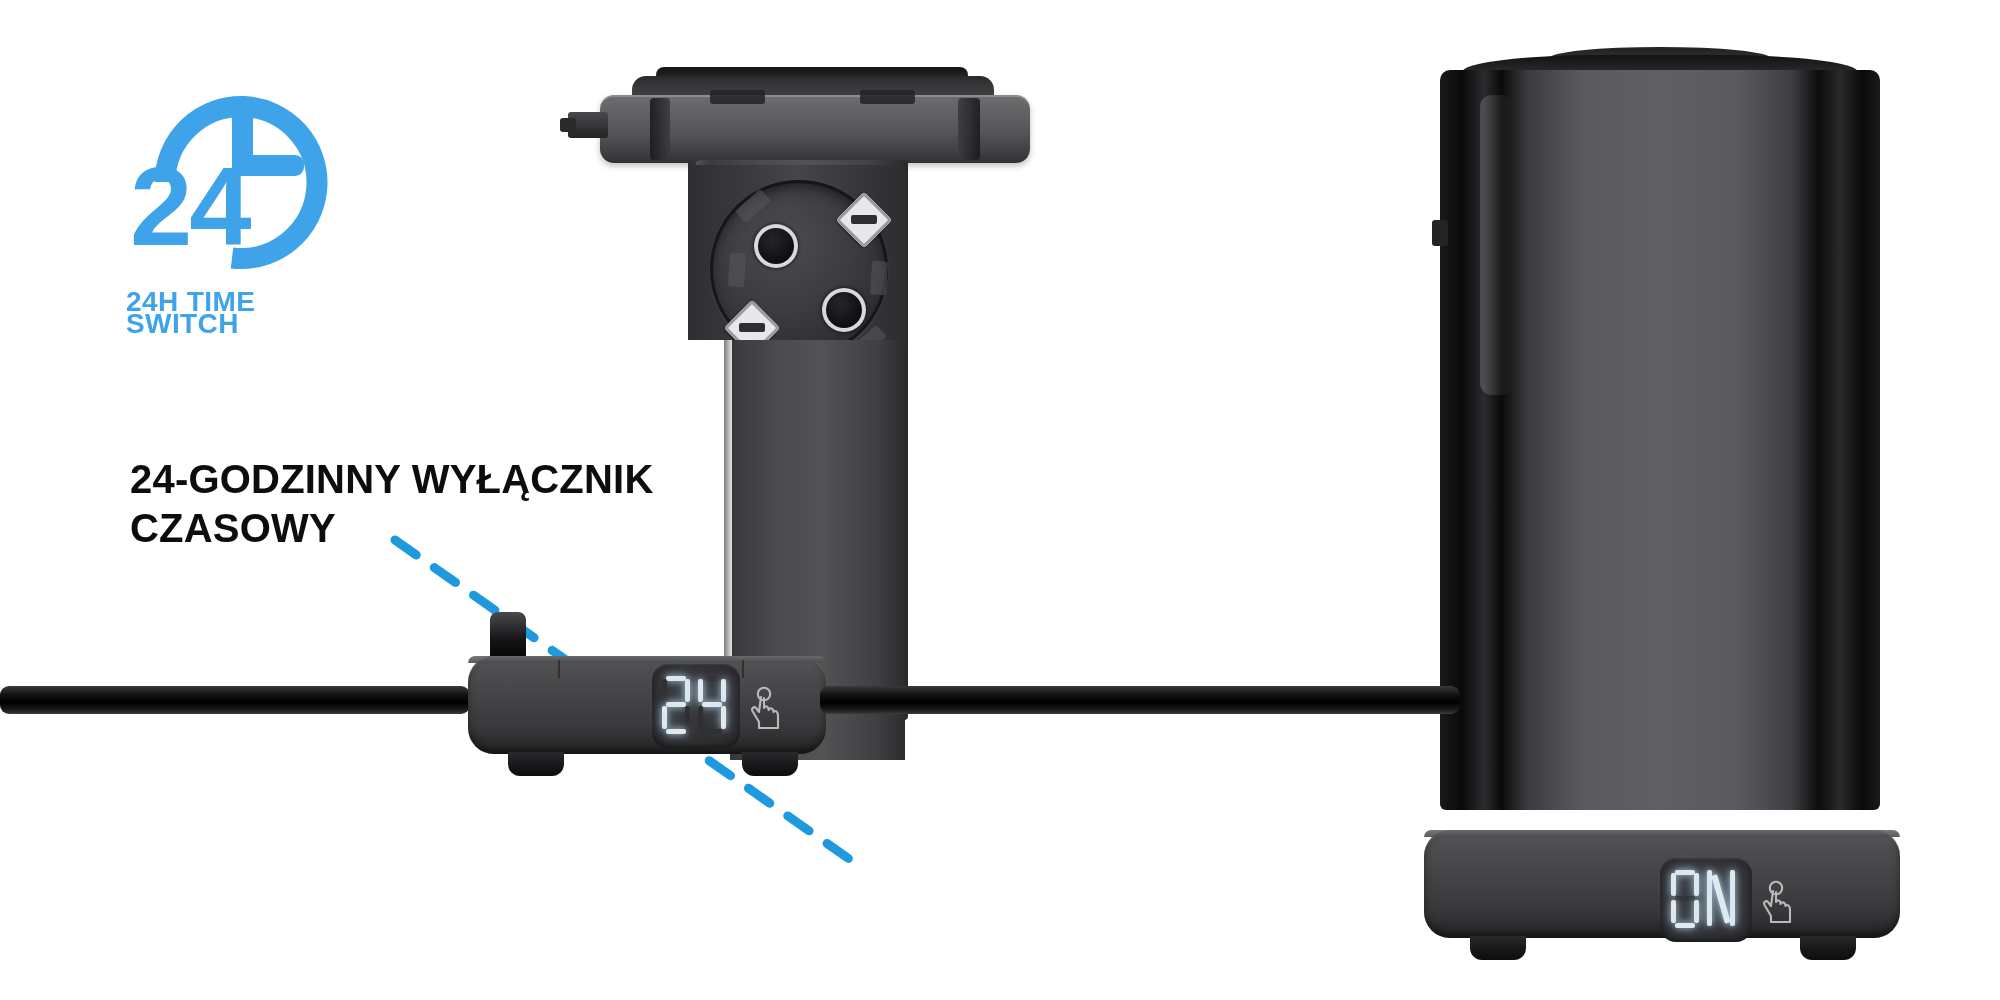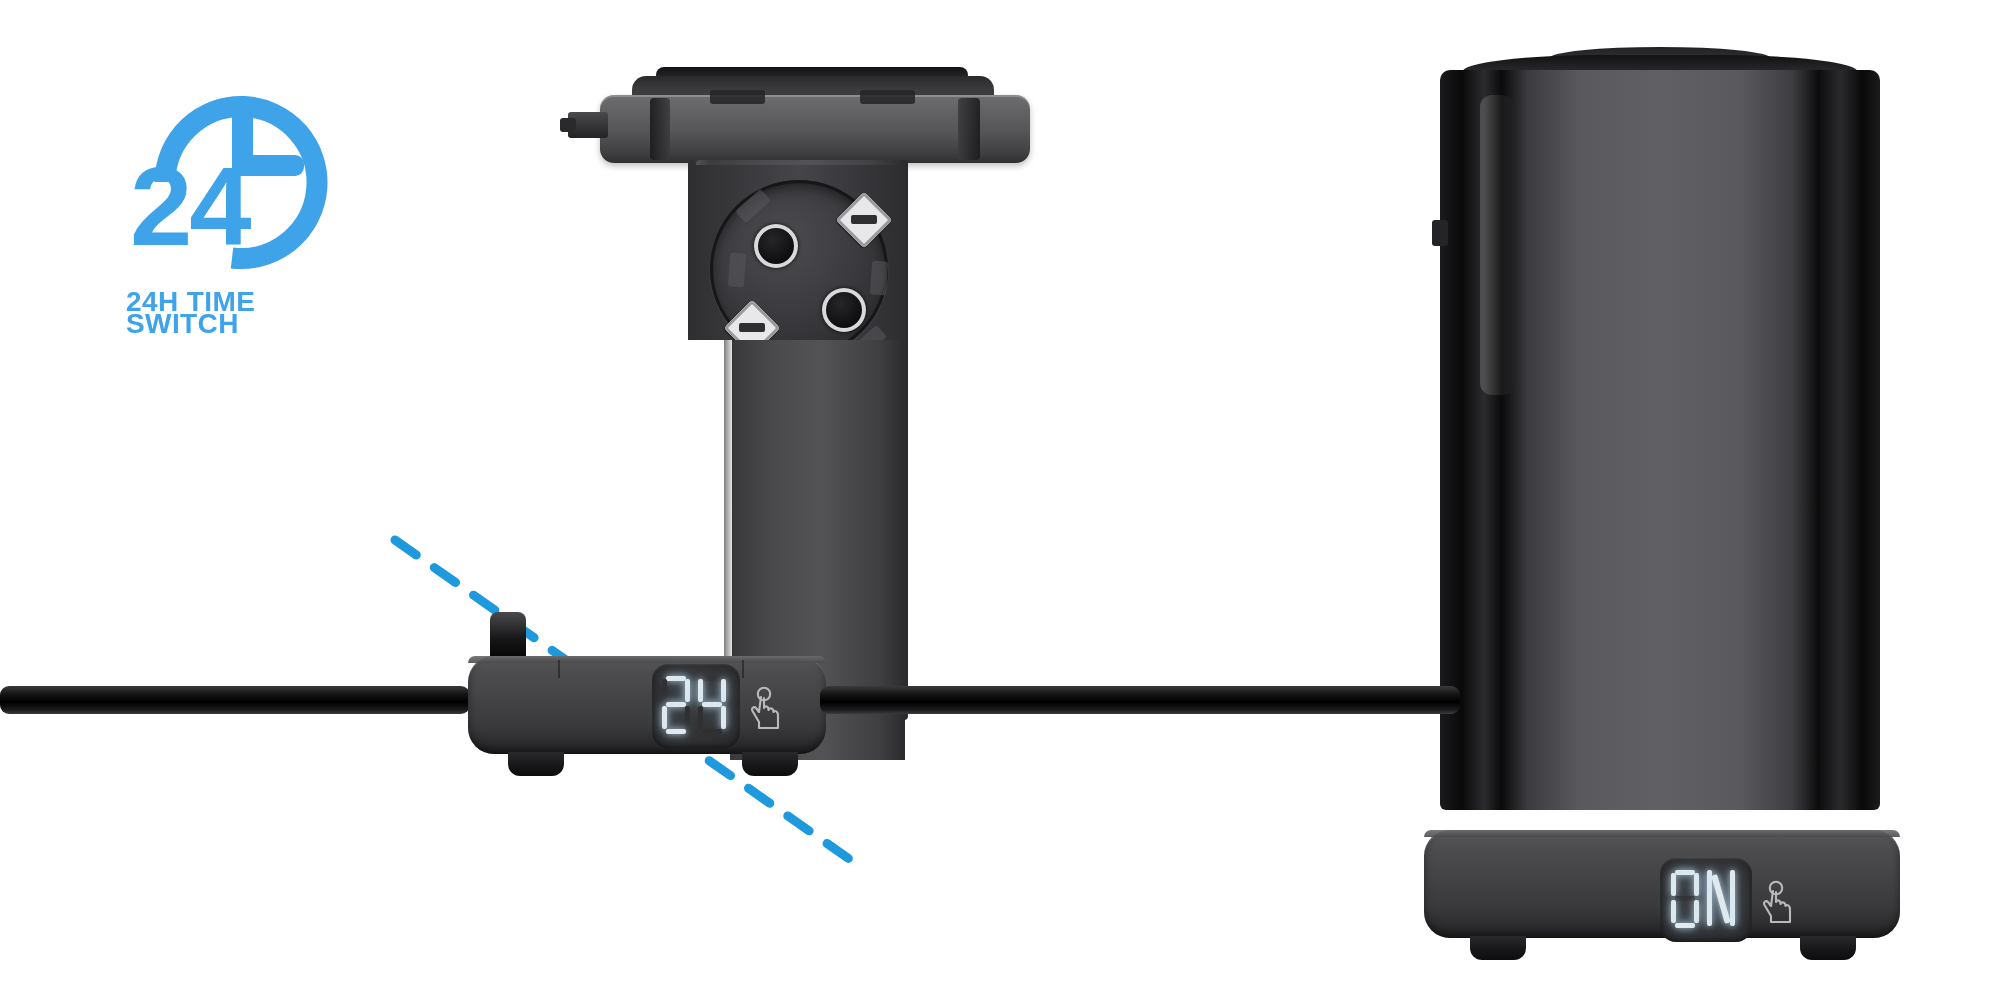--- a/index.html
+++ b/index.html
@@ -128,20 +128,22 @@
       <path d="M45 112 A76 76 0 1 1 112 188" fill="none" stroke="#3FA3EA" stroke-width="21" stroke-linecap="butt"></path>
       <rect x="112" y="28" width="21" height="78" rx="9" fill="#3FA3EA"></rect>
       <rect x="112" y="85" width="72" height="21" rx="9" fill="#3FA3EA"></rect>
       <text x="10" y="175" font-family="Liberation Sans, sans-serif" font-size="112" font-weight="bold" fill="#3FA3EA" letter-spacing="-3">24</text>
     </svg>
     <div class="badge-line" id="badge-line1">24H TIME</div>
     <div class="badge-line" id="badge-line2">SWITCH</div>
   </div>
 
   <div id="callout">
+    <div class="callout-line">24-GODZINNY WYŁĄCZNIK</div>
+    <div class="callout-line">CZASOWY</div>
   </div>
 
   <svg id="leader">
     <line x1="395" y1="540" x2="862" y2="868" stroke="#1E99DE" stroke-width="9" stroke-linecap="round" stroke-dasharray="26 22"></line>
   </svg>
 
   <div id="dev-left">
 
     <div class="lcap" id="lcap-rim2"></div>
     <div class="lcap" id="lcap-rim"></div>

